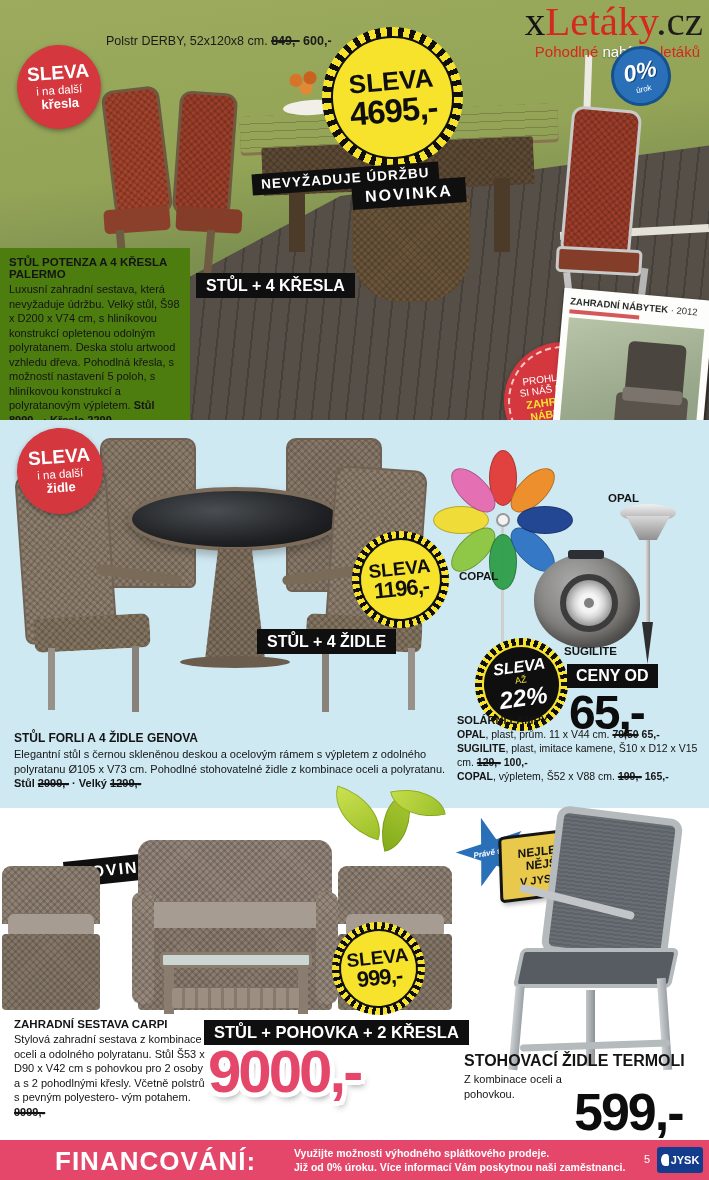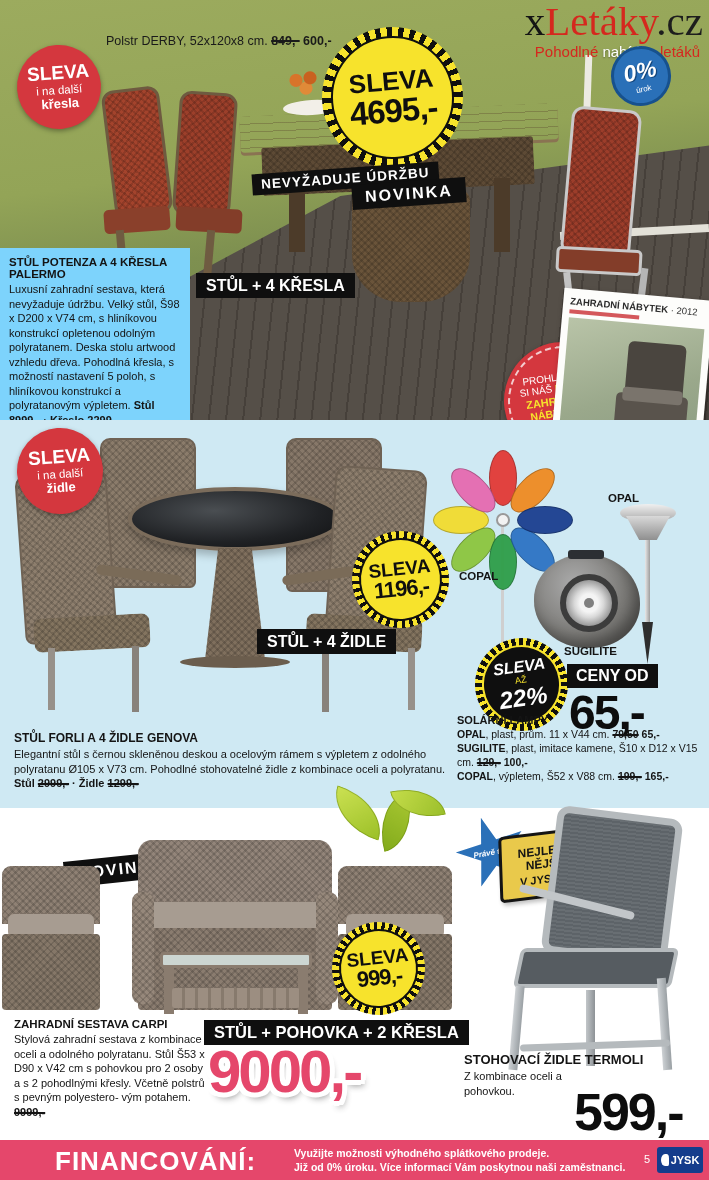--- a/index.html
+++ b/index.html
@@ -91,21 +91,21 @@
     <div style="font-size:8px">úrok</div>
   </div>
 
   <div class="banner" style="left:252px;top:168px;height:21px;padding:0 9px;font-size:13.5px;transform:rotate(-4deg);letter-spacing:1px">
       <span>NEVYŽADUJE ÚDRŽBU</span>
     </div>
   <div class="banner" style="left:352px;top:181px;height:25px;padding:0 13px;font-size:16px;transform:rotate(-4deg);letter-spacing:2px">
       <span>NOVINKA</span>
     </div>
 
-  <div class="panel" style="left:0;top:248px;width:190px;background:#7dd3fc;padding:8px 9px 10px">
+  <div class="panel" style="left:0;top:248px;width:190px;background:#4d7c0f;padding:8px 9px 10px">
     <h3>STŮL POTENZA A 4 KŘESLA PALERMO</h3>
     <p><span>Luxusní zahradní sestava, která nevyžaduje údržbu. Velký stůl, Š98 x D200 x V74 cm, s hliníkovou konstrukcí opletenou odolným polyratanem. Deska stolu artwood vzhledu dřeva. Pohodlná křesla, s možností nastavení 5 poloh, s hliníkovou konstrukcí a polyratanovým výpletem. </span><span class="b">Stůl </span><span class="b strike">8999,-</span><span class="b"> · Křeslo </span><span class="b strike">2299,-</span></p>
   </div>
 
   <div class="banner" style="left:196px;top:273px;height:25px;padding:0 10px;font-size:16px">
       <span>STŮL + 4 KŘESLA</span>
     </div>
 
   <div class="circle-red" style="left:504px;top:342px;width:118px;height:118px;transform:rotate(-8deg);background:#d4373e">
     <div class="abs" style="inset:4px;border:2px dashed rgba(255,255,255,.75);border-radius:50%"></div>
@@ -205,21 +205,21 @@
       <span>STŮL + 4 ŽIDLE</span>
     </div>
 
   <div class="banner" style="left:567px;top:664px;height:24px;padding:0 9px;font-size:16px">
       <span>CENY OD</span>
     </div>
   <div class="price-dark" style="left:569px;top:689px;font-size:48px">65,-</div>
 
   <div class="panel" style="left:14px;top:731px;width:446px">
     <h3 style="font-size:12px">STŮL FORLI A 4 ŽIDLE GENOVA</h3>
-    <p><span>Elegantní stůl s černou skleněnou deskou a ocelovým rámem s výpletem z odolného polyratanu Ø105 x V73 cm. Pohodlné stohovatelné židle z kombinace oceli a polyratanu.</span><span style="display:block"><span class="b">Stůl </span><span class="b strike">2999,-</span><span class="b"> · Židle </span><span class="b strike">1299,-</span></span></p>
+    <p><span>Elegantní stůl s černou skleněnou deskou a ocelovým rámem s výpletem z odolného polyratanu Ø105 x V73 cm. Pohodlné stohovatelné židle z kombinace oceli a polyratanu.</span><span style="display:block"><span class="b">Stůl </span><span class="b strike">2999,-</span><span class="b"> · Velký </span><span class="b strike">1299,-</span></span></p>
   </div>
 
   <div class="panel" style="left:457px;top:714px;width:250px">
     <h3 style="font-size:11px">SOLÁRNÍ LAMPY</h3>
     <p style="font-size:10.5px"><span class="b">OPAL</span><span>, plast, prům. 11 x V44 cm. </span><span class="b strike">79,50</span><span class="b"> 65,-</span></p>
     <p style="font-size:10.5px"><span class="b">SUGILITE</span><span>, plast, imitace kamene, Š10 x D12 x V15 cm. </span><span class="b strike">129,-</span><span class="b"> 100,-</span></p>
     <p style="font-size:10.5px"><span class="b">COPAL</span><span>, výpletem, Š52 x V88 cm. </span><span class="b strike">199,-</span><span class="b"> 165,-</span></p>
   </div>
 
   <div class="abs" style="left:0;top:808px;width:709px;height:332px;background:#fff"></div>
@@ -277,21 +277,21 @@
     <h3>ZAHRADNÍ SESTAVA CARPI</h3>
     <p><span>Stylová zahradní sestava z kombinace oceli a odolného polyratanu. Stůl Š53 x D90 x V42 cm s pohovkou pro 2 osoby a s 2 pohodlnými křesly. Včetně polstrů s pevným polyestero- vým potahem. </span><span class="b strike">9999,-</span></p>
   </div>
 
   <div class="banner" style="left:204px;top:1020px;height:25px;padding:0 10px;font-size:16.5px">
       <span>STŮL + POHOVKA + 2 KŘESLA</span>
     </div>
   <div class="price" style="left:208px;top:1042px;font-size:60px">9000,-</div>
 
   <div class="panel" style="left:464px;top:1052px;width:128px">
-    <h3 style="font-size:13px;white-space:nowrap">STOHOVACÍ ŽIDLE TERMOLI</h3>
+    <h3 style="font-size:16px;white-space:nowrap">STOHOVACÍ ŽIDLE TERMOLI</h3>
     <p>Z kombinace oceli a pohovkou.</p>
   </div>
   <div class="price-dark" style="left:574px;top:1086px;font-size:52px">599,-</div>
 
   <div class="abs" style="left:0;top:1140px;width:709px;height:40px;background:#e5476b">
     <div class="abs" style="left:55px;top:6px;font-size:26px;font-weight:800;color:#fff;letter-spacing:1px">FINANCOVÁNÍ:</div>
     <div class="abs footer-line" style="left:294px;top:7px;font-size:10.5px;font-weight:bold;color:#fff">
       <div>Využijte možnosti výhodného splátkového prodeje.</div>
       <div>Již od 0% úroku. Více informací Vám poskytnou naši zaměstnanci.</div>
     </div>

